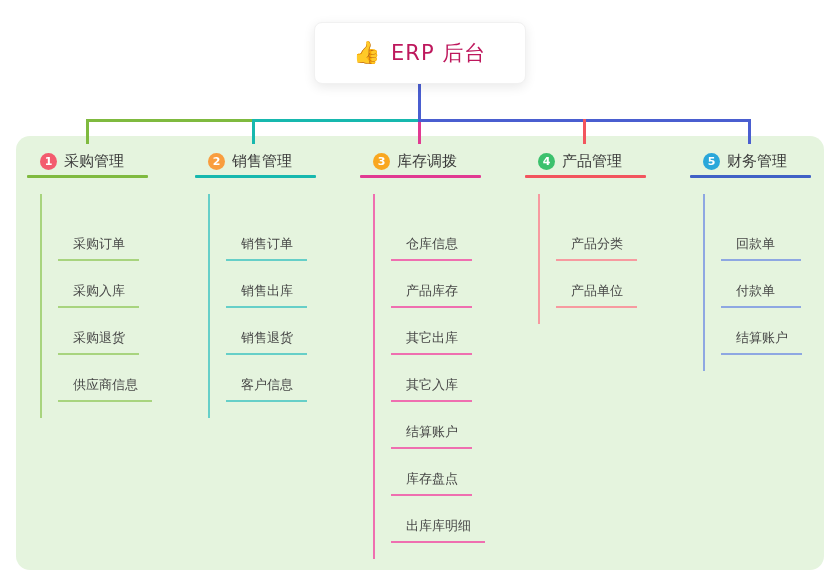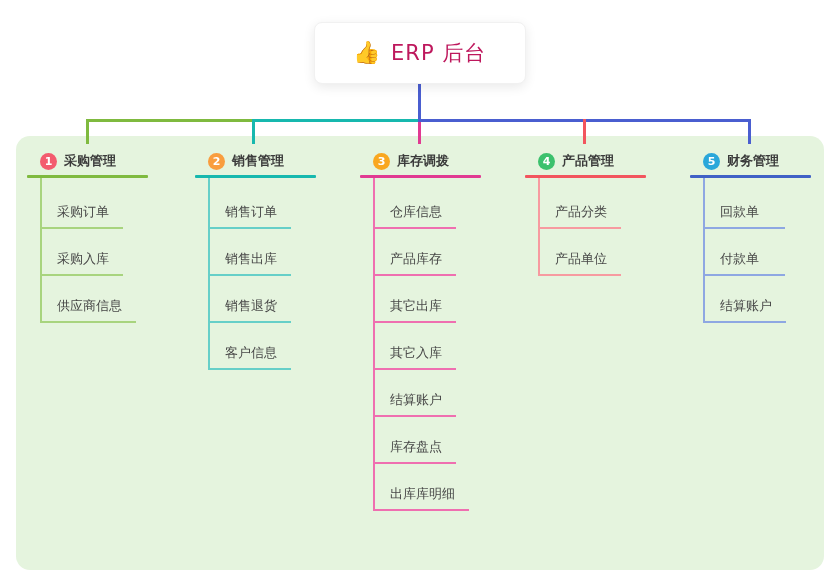--- a/index.html
+++ b/index.html
@@ -49,25 +49,25 @@
     display: flex; align-items: center; gap: 7px;
     padding-left: 13px; height: 22px;
     cursor: pointer;
   }
   .badge {
     width: 17px; height: 17px; border-radius: 50%;
     color: #ffffff; font-size: 11px; font-weight: bold;
     display: flex; align-items: center; justify-content: center;
     flex: 0 0 auto;
   }
-  .branch-title { font-size: 13px; color: #3b3b3b; font-weight: 700; white-space: nowrap; }
+  .branch-title { font-size: 15px; color: #3b3b3b; font-weight: 400; white-space: nowrap; }
   .head-rule { width: 121px; height: 3px; margin-top: 3px; border-radius: 1px; }
 
   .kids {
-    list-style: none; margin: 0 0 0 13px; padding: 0;
+    list-style: none; margin: 16px 0 0 13px; padding: 16px;
     border-left: 2px solid;
     width: fit-content;
     text-align: center;
   }
   .kids li {
     height: 47px; box-sizing: border-box;
     display: flex; align-items: flex-end;
     border-bottom: 2px solid;
     padding: 0 14px 6px 15px;
     width: fit-content; min-width: 80px;
@@ -132,20 +132,21 @@
 
   <div class="branch b1 pos-b1">
     <div class="branch-header">
       <span class="badge">1</span>
       <span class="branch-title">采购管理</span>
     </div>
     <div class="head-rule"></div>
     <ul class="kids">
       <li>采购订单</li>
       <li>采购入库</li>
+      <li>采购退货</li>
       <li>供应商信息</li>
     </ul>
   </div>
 
   <div class="branch b2 pos-b2">
     <div class="branch-header">
       <span class="badge">2</span>
       <span class="branch-title">销售管理</span>
     </div>
     <div class="head-rule"></div>

